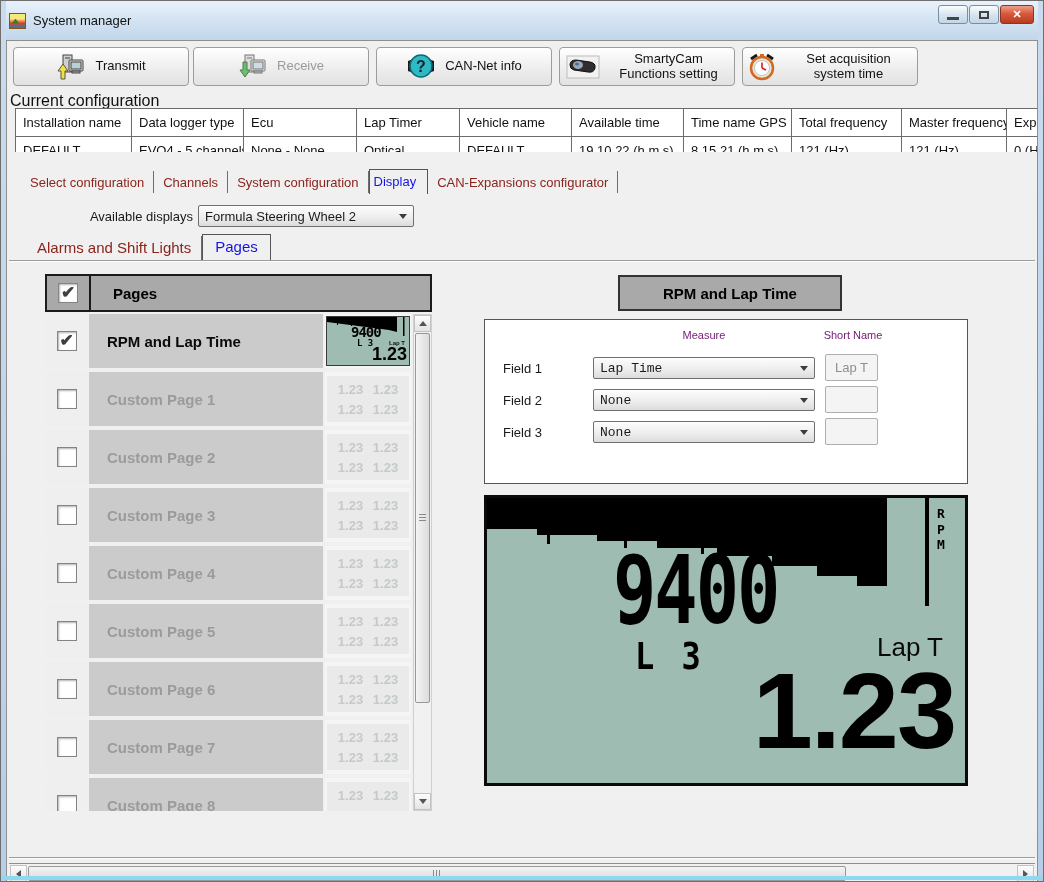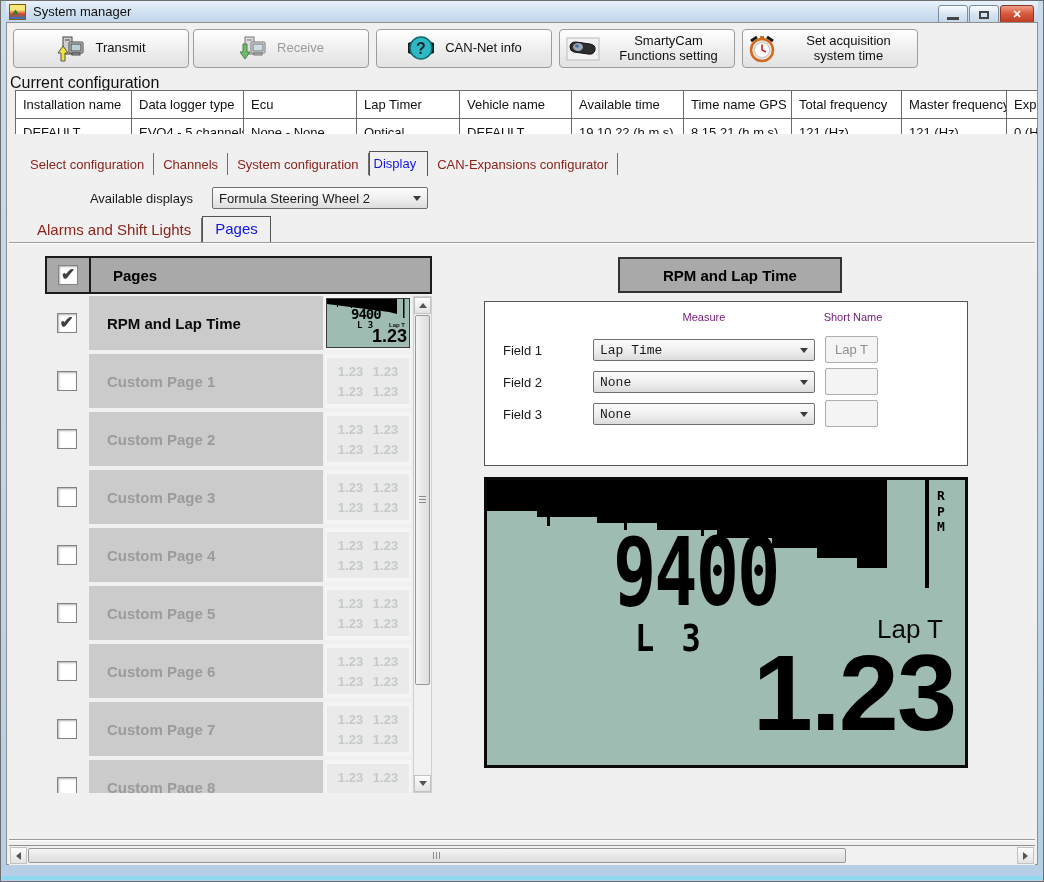--- a/index.html
+++ b/index.html
@@ -5,21 +5,21 @@
   * { margin:0; padding:0; box-sizing:border-box; }
   html,body { background:#fff; }
   body { font-family:"Liberation Sans", sans-serif; font-size:13px; color:#1a1a1a; }
 
   .window { position:relative; width:1044px; height:882px; border:1px solid #6e6e6e;
             background:linear-gradient(#c9dcee,#b6cfe6); padding:0 5px 8px 5px; overflow:hidden; }
   .window::after { content:""; position:absolute; left:1px; right:1px; bottom:1px; height:4px;
                    background:#8ed8f0; }
 
   
-  .titlebar { position:relative; height:21px; display:flex; align-items:center;
+  .titlebar { position:relative; height:39px; display:flex; align-items:center;
               background:linear-gradient(#e9f2fb,#cfe0f0 60%,#c2d6ea); }
   .titlebar .appicon { width:17px; height:16px; margin:0 7px 0 3px; border:1px solid #7c5a10;
                        background:linear-gradient(#f6e87a 35%, #d4452a 65%, #2b7bbf); position:relative; }
   .titlebar .appicon::after { content:""; position:absolute; left:2px; top:5px; width:7px; height:5px;
                               background:#3a7a2a; clip-path:polygon(0 100%,50% 0,100% 100%); }
   .titletext { font-size:13px; color:#111; }
   .winbtns { position:absolute; right:4px; top:4px; display:flex; gap:1px; }
   .wbtn { width:30px; height:19px; border:1px solid #7a8ea3; border-radius:3px;
           background:linear-gradient(#fbfdfe,#d7e5f2 50%,#c3d5e6); display:flex; align-items:center;
           justify-content:center; font-size:10px; color:#333; }
@@ -48,21 +48,21 @@
           padding:2px 0 2px 7px; height:28px; font-size:13px; white-space:nowrap; overflow:hidden; color:#111; }
 
   
   .tabs { position:absolute; left:14px; top:128px; display:flex; align-items:flex-end; height:24px; }
   .tab { padding:4px 9px 3px 9px; border-right:1px solid #6d6d6d; color:#8b241c; font-size:13px; cursor:default; }
   .tab.active { color:#1414e6; border:1px solid #555; border-bottom:none; padding:4px 11px 5px 4px;
                 background:#f0f0f0; position:relative; top:1px; }
 
   
   .disp-row { position:absolute; left:14px; top:164px; display:flex; align-items:center; }
-  .disp-row .dlabel { width:172px; text-align:right; margin-right:19px; font-size:13px; }
+  .disp-row .dlabel { width:172px; text-align:right; margin-right:5px; font-size:13px; }
   .combo { position:relative; height:22px; border:1px solid #6f6f6f; border-radius:2px;
            background:linear-gradient(#fdfdfd,#eee 55%,#dcdcdc); display:flex; align-items:center;
            padding:0 20px 0 6px; font-size:13px; cursor:default; }
   .combo .arrow { position:absolute; right:6px; top:8px; width:0; height:0;
                   border-left:4px solid transparent; border-right:4px solid transparent;
                   border-top:5px solid #3c3c3c; }
   .combo.w180 { width:216px; }
   .combo.w222 { width:222px; height:22px; }
 
   

